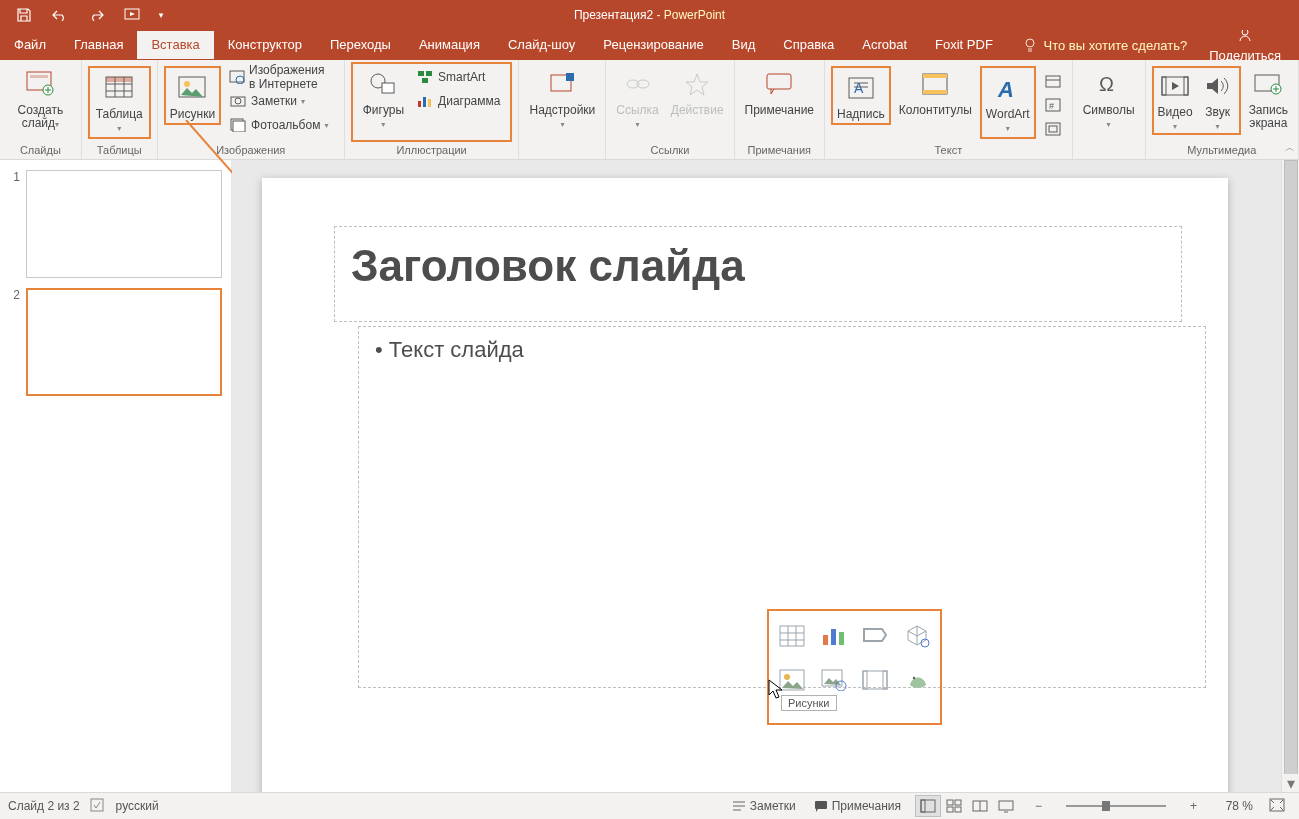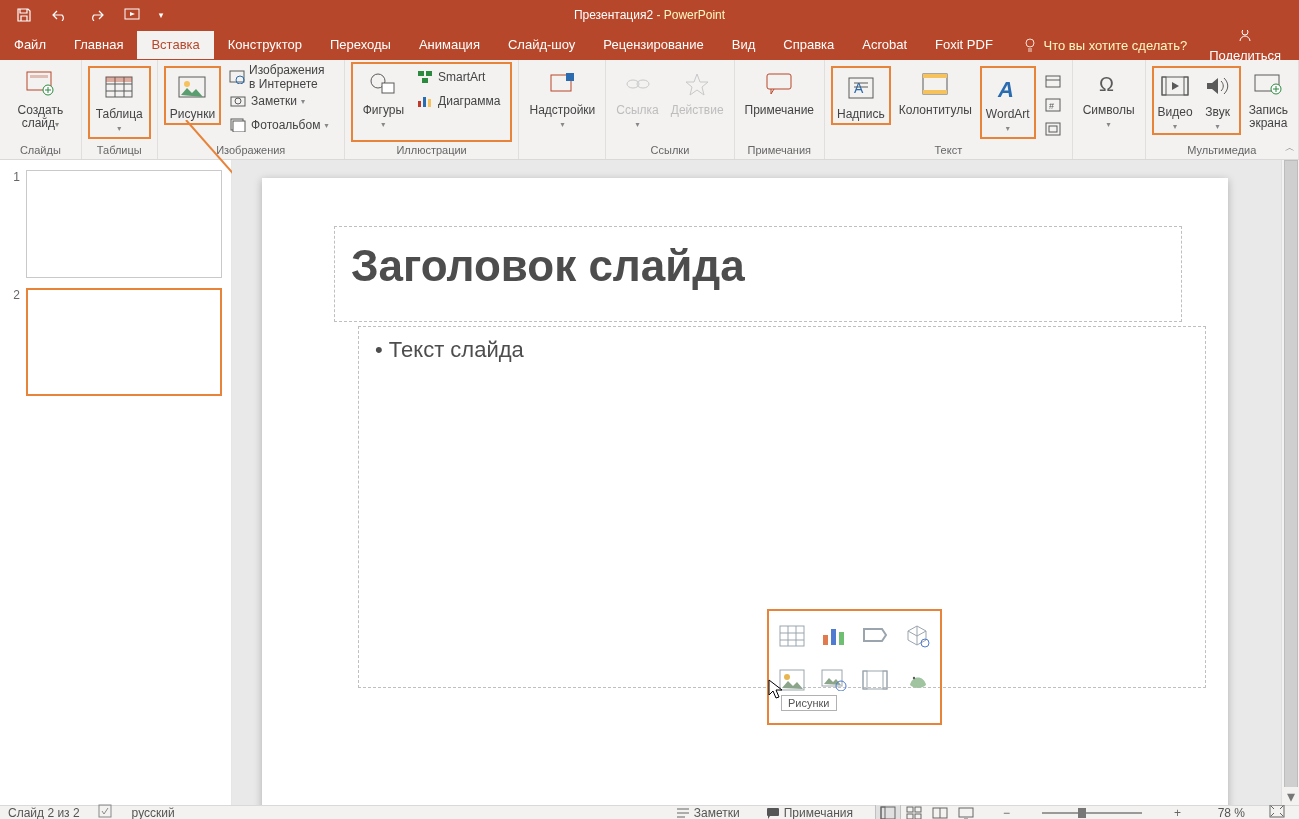--- a/index.html
+++ b/index.html
@@ -58,21 +58,21 @@
 .cg-cell { display:flex; align-items:center; justify-content:center; }
 .tooltip-pp { position:absolute; left:422px; top:368px; background:#fff; border:1px solid #b1b1b1; font-size:11px; padding:1px 6px; color:#555; }
 .cursor-arrow { position:absolute; left:409px; top:352px; pointer-events:none; }
 .vscroll { position:absolute; right:0; top:0; width:18px; height:100%; background:#f3f2f1; border-left:1px solid #dfdfdf; }
 .vscroll .vthumb { position:absolute; top:0; left:2px; width:14px; height:100%; background:#cfcfcf; border:1px solid #bcbcbc;}
 .vscroll .varrow { position:absolute; left:0;width:18px;height:18px; display:flex;align-items:center;justify-content:center;color:#777; background:#f3f2f1; cursor:pointer;}
 .vscroll .va-top{top:0;} .vscroll .va-bot{bottom:0;}
 .annot-arrow { position:absolute; width:140px; height:140px; left:150px; top:60px; pointer-events:none; }
 
 
-.statusbar { height:14px; background:#f3f2f1; border-top:1px solid #d9d9d9; display:flex; align-items:center; font-size:12px; color:#555; padding:0 8px; gap:18px; }
+.statusbar { height:27px; background:#f3f2f1; border-top:1px solid #d9d9d9; display:flex; align-items:center; font-size:12px; color:#555; padding:0 8px; gap:10px; }
 .statusbar .spacer{flex:1;}
 .sbtn { display:flex; align-items:center; gap:4px; cursor:pointer; padding:0 4px;}
 .viewbtns { display:flex; gap:0; }
 .viewbtn { width:26px; height:22px; display:flex; align-items:center; justify-content:center; border:1px solid transparent; cursor:pointer; }
 .viewbtn.active { background:#e0e0e0; border:1px solid #c0c0c0;}
 .zoom-slider { width:100px; height:2px; background:#999; position:relative; margin:0 8px; cursor:pointer; }
 .zoom-slider .zthumb { position:absolute; left:36px; top:-4px; width:8px; height:10px; background:#777; }
 .zoombtn{cursor:pointer; padding:0 6px; color:#666;}
 </style>
 </head>

